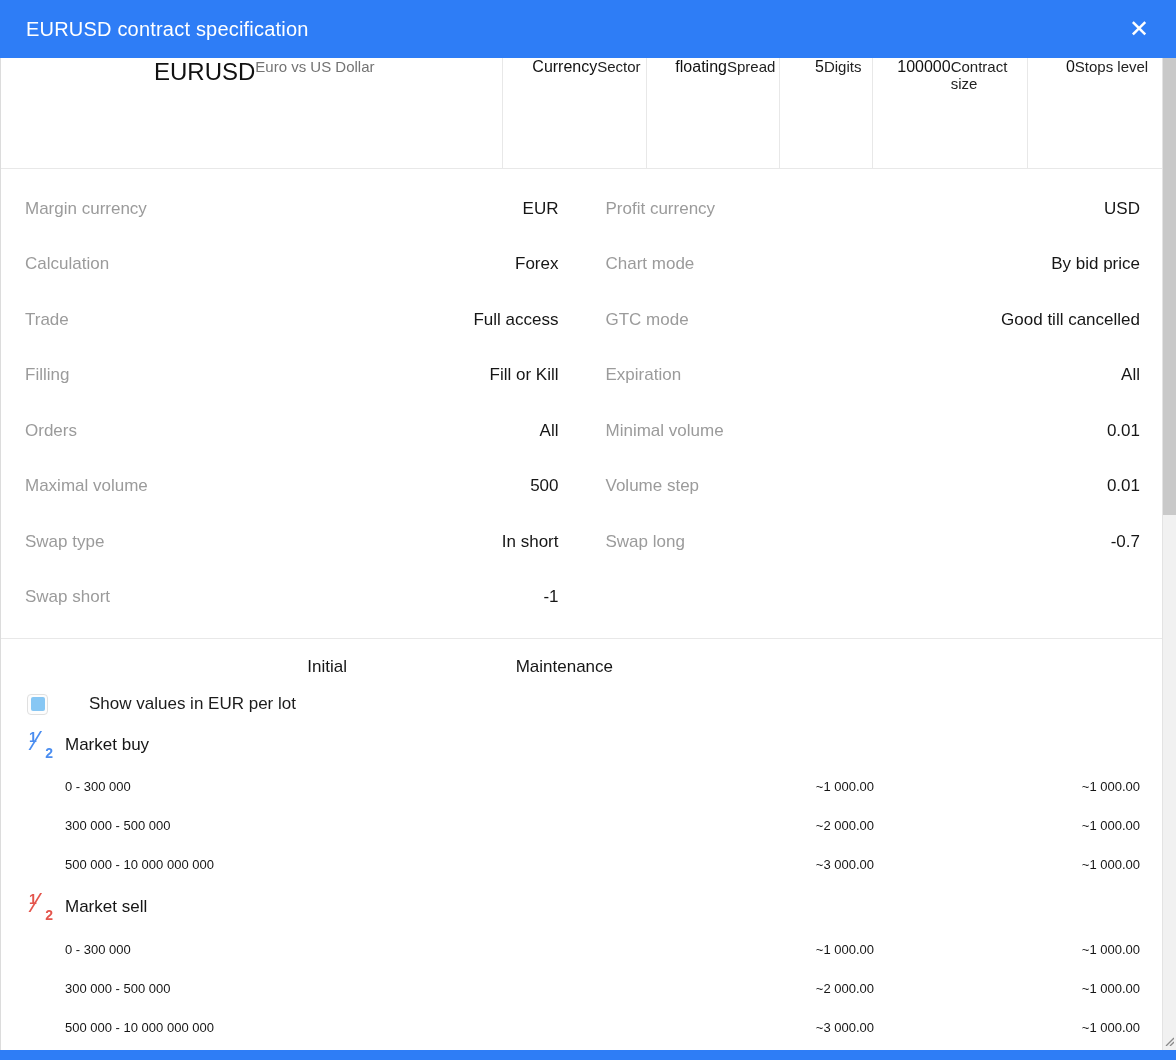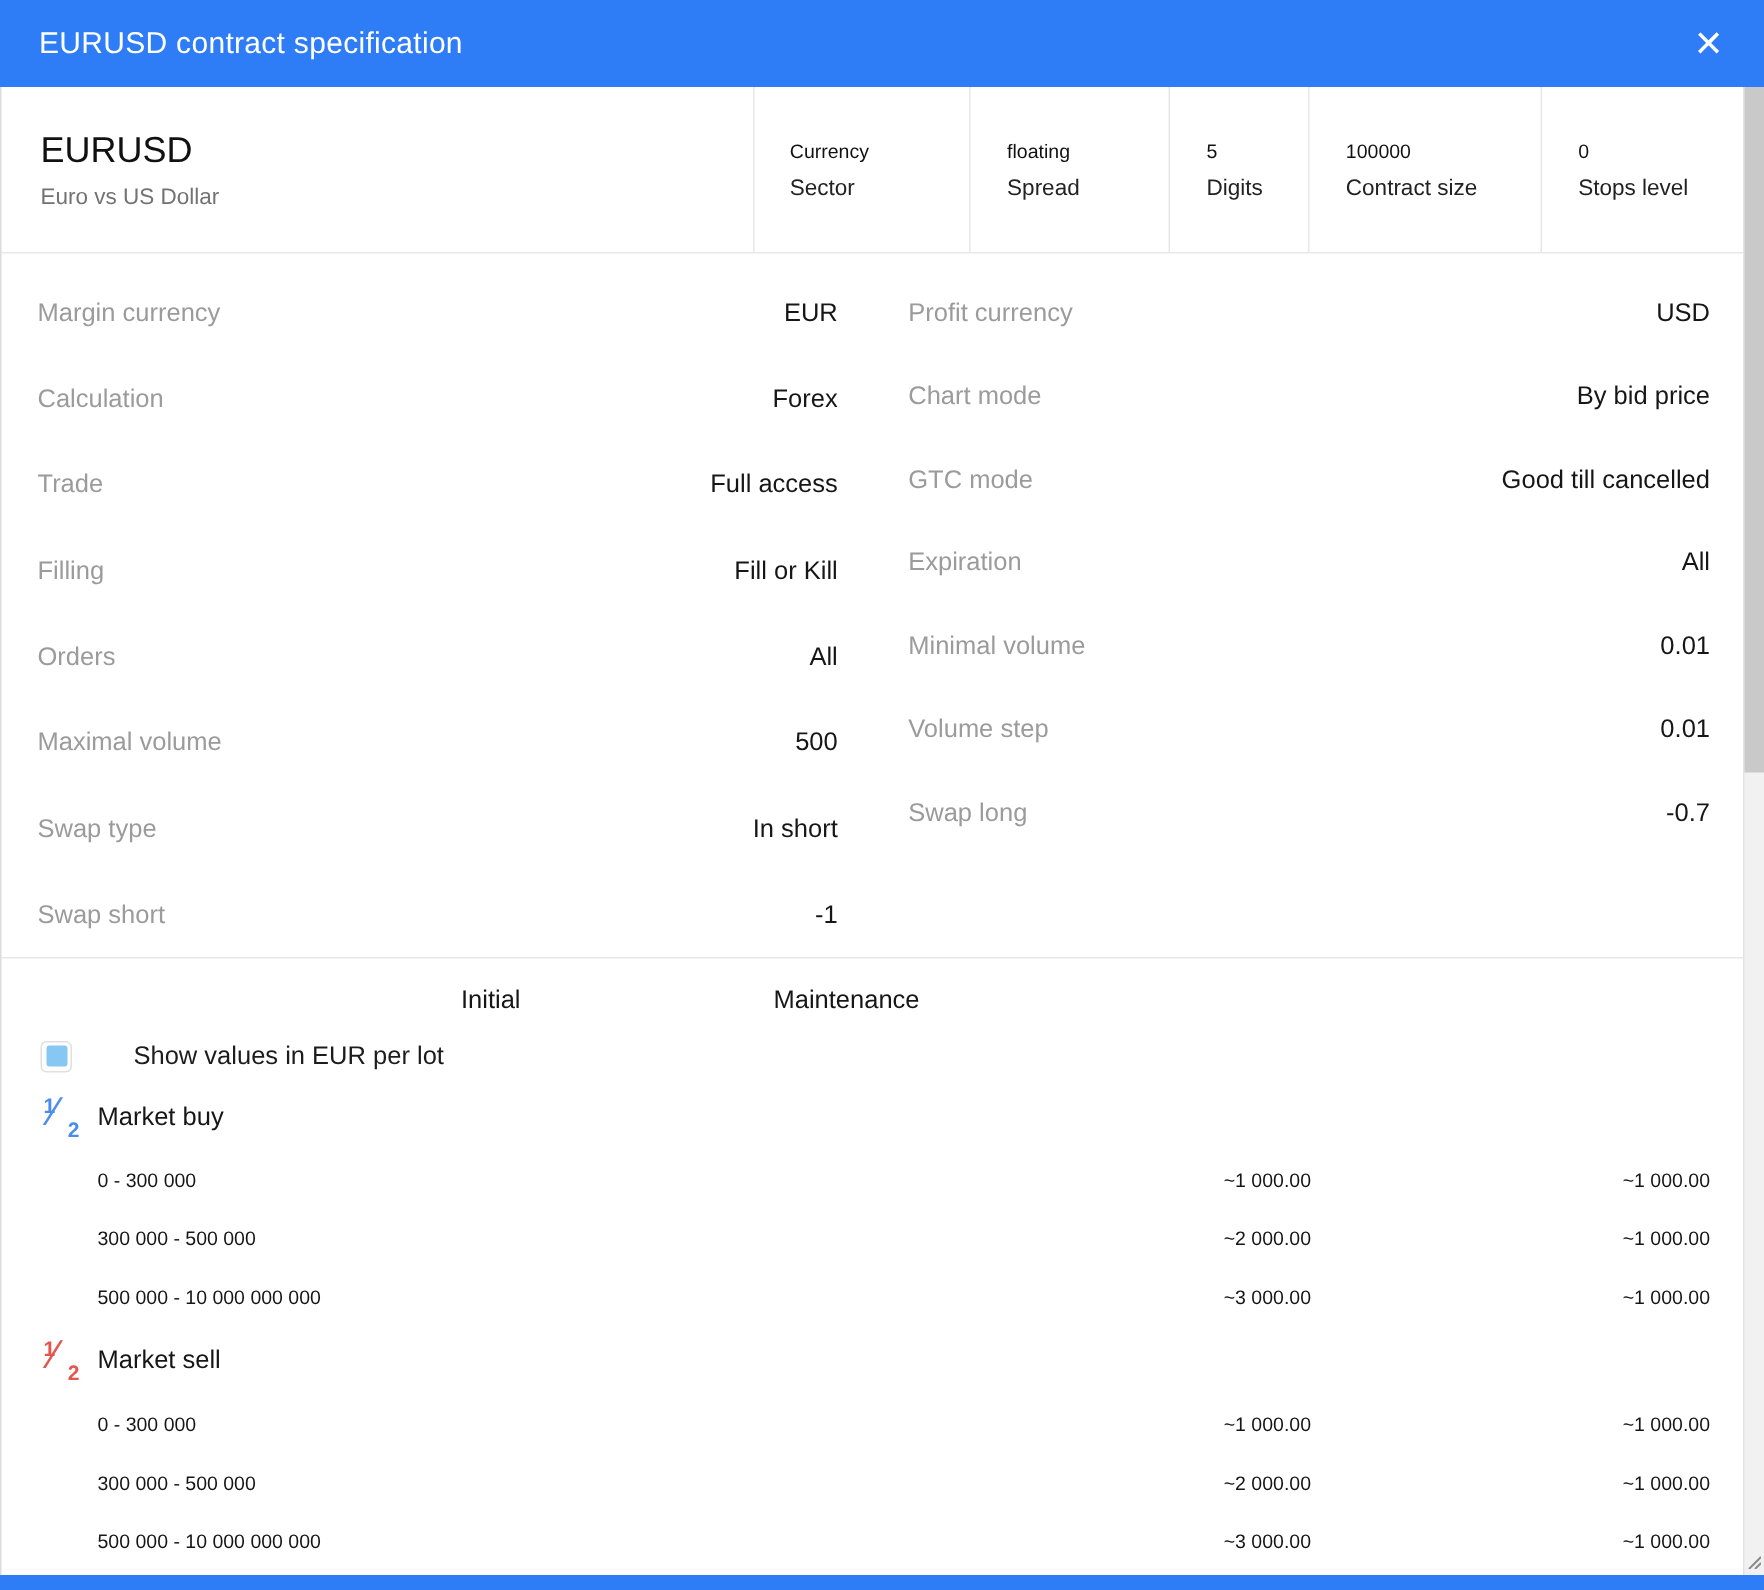--- a/index.html
+++ b/index.html
@@ -19,36 +19,36 @@
     width:34px; height:34px; display:flex; align-items:center; justify-content:center;
     font-size:24px; color:#fff; cursor:pointer; user-select:none;
   }
   
   .content {
     position:absolute; top:58px; left:0; width:1162px; height:992px;
     background:#fff; border-left:1px solid #dcdcdc;
   }
   
   .header-row { display:flex; height:111px; border-bottom:1px solid #e8e8e8; }
-  .hcell { display:flex; flex-direction:column; justify-content:center; padding-left:24px; }
+  .hcell { display:flex; justify-content:center; padding-left:24px; }
   .hcell + .hcell { border-left:1px solid #e8e8e8; }
   .hcell-symbol { width:501px; padding-left:26px; }
   .hcell-sector { width:145px; }
   .hcell-spread { width:133px; }
   .hcell-digits { width:93px; }
   .hcell-contract { width:155px; }
   .hcell-stops { width:135px; }
   .symbol { font-size:24px; color:#111; margin-bottom:8px; }
   .symbol-desc { font-size:15px; color:#737373; }
-  .hval { font-size:13px; color:#111; margin-bottom:9px; }
+  .hval { font-size:16px; color:#111; margin-bottom:9px; }
   .hlabel { font-size:15px; color:#222; }
   
   .spec-section { display:flex; padding-top:12px; height:469px; }
   .spec-col { display:flex; flex-direction:column; }
-  .spec-col.left  { width:588px;justify-content:space-between; }
+  .spec-col.left  { width:588px; }
   .spec-col.right { width:574px; }
   .spec-row {
     height:55.5px; display:flex; align-items:center; justify-content:space-between;
     font-size:17px;
   }
   .spec-col.left  .spec-row { padding:0 30px 0 24px; }
   .spec-col.right .spec-row { padding:0 22px 0 17px; }
   .spec-label { color:#9b9b9b; }
   .spec-value { color:#161616; }
   

